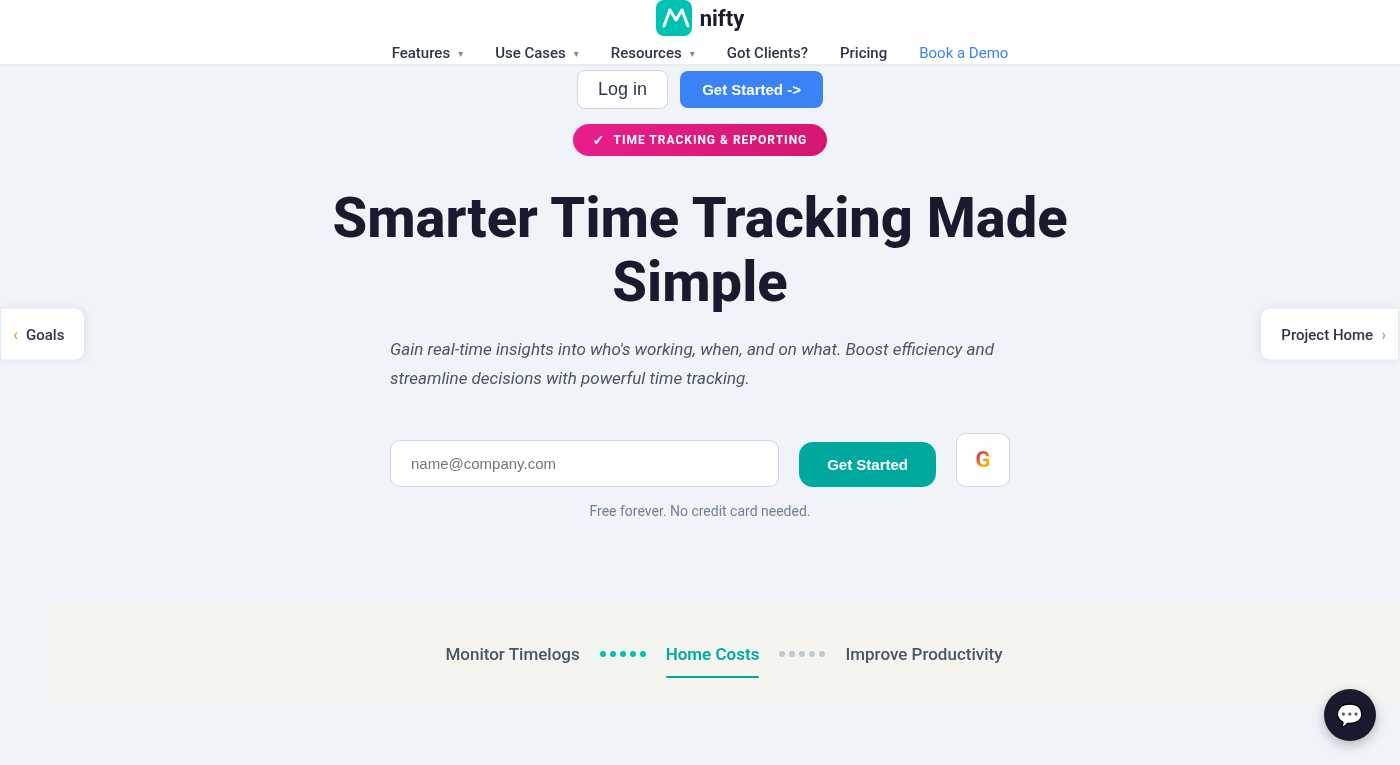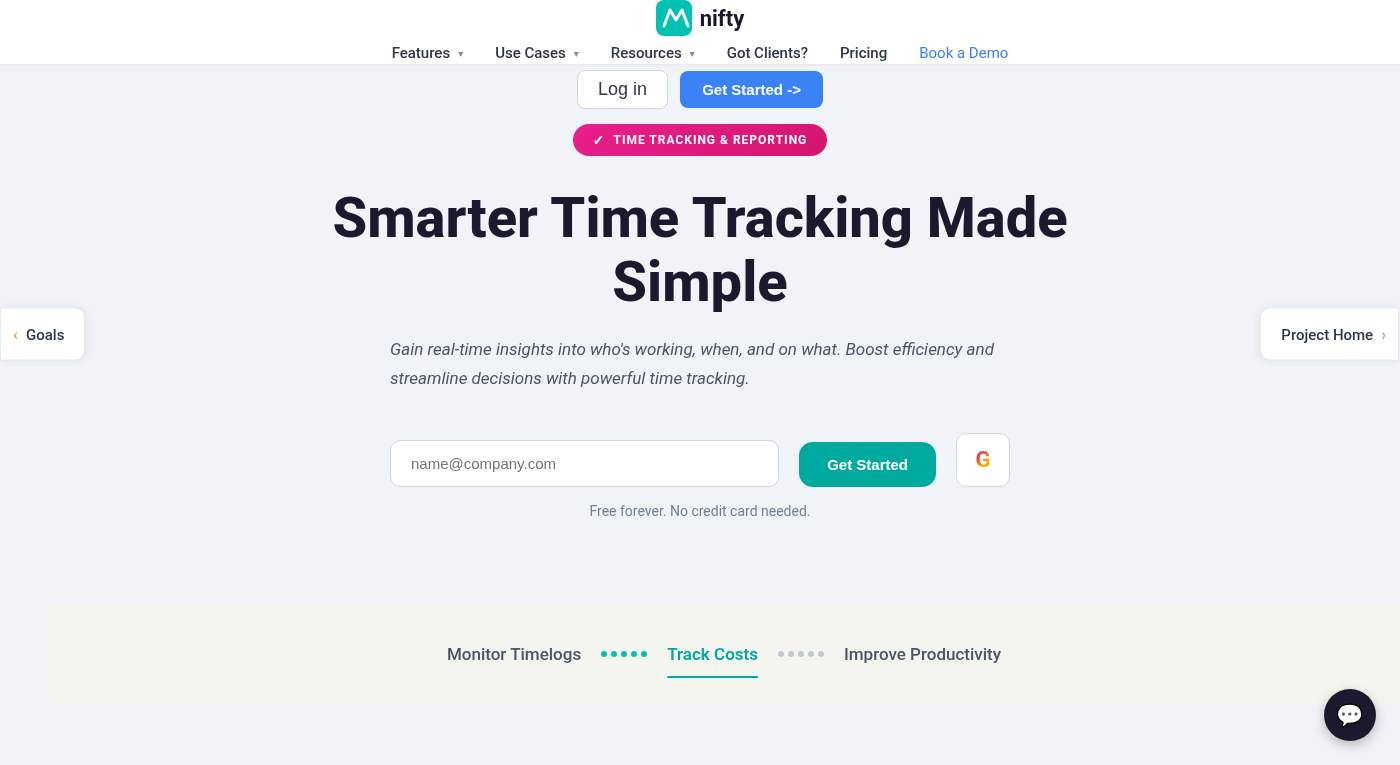--- a/index.html
+++ b/index.html
@@ -433,21 +433,21 @@
 
   <div class="tab-dots">
     <span class="tab-dot"></span>
     <span class="tab-dot"></span>
     <span class="tab-dot"></span>
     <span class="tab-dot"></span>
     <span class="tab-dot"></span>
   </div>
 
   <div class="tab-item" style="position:relative;">
-    <span class="tab-label tab-label-active">Track Costs</span>
+    <span class="tab-label tab-label-active">Home Costs</span>
     <div class="tab-active-underline"></div>
   </div>
 
   <div class="tab-dots">
     <span class="tab-dot tab-dot-gray"></span>
     <span class="tab-dot tab-dot-gray"></span>
     <span class="tab-dot tab-dot-gray"></span>
     <span class="tab-dot tab-dot-gray"></span>
     <span class="tab-dot tab-dot-gray"></span>
   </div>

